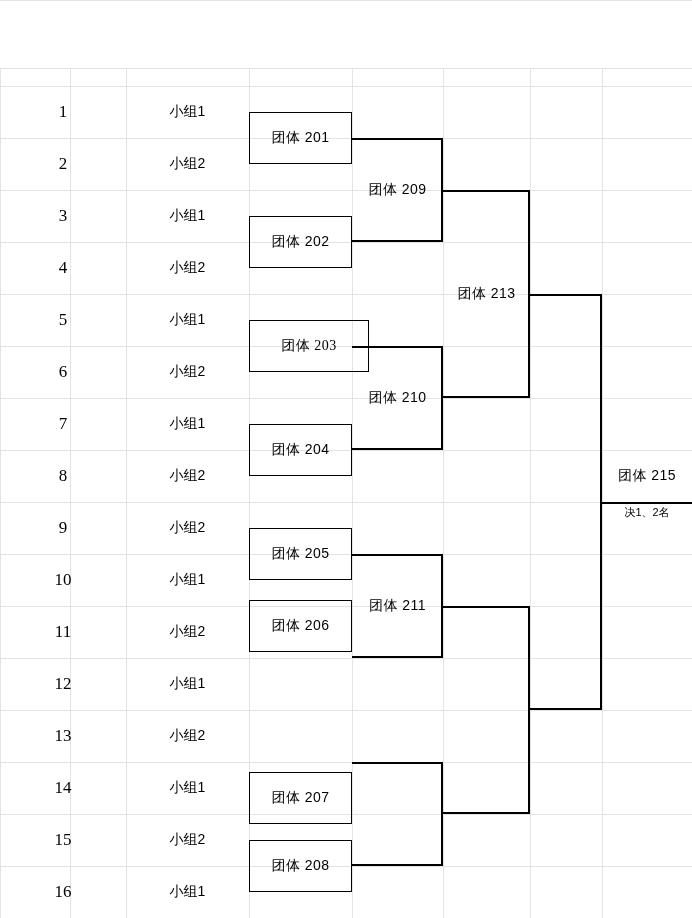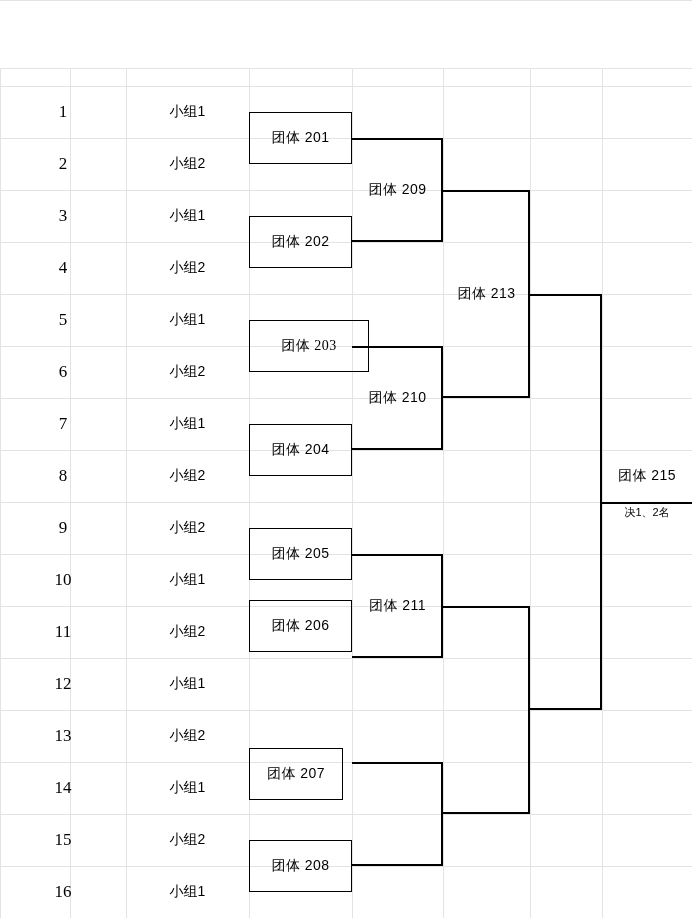--- a/index.html
+++ b/index.html
@@ -150,21 +150,21 @@
       <div class="group-lbl" style="top: 866px;">小组1</div>
     </div>
 
   <div id="bracket-layer">
       <div class="match-r1" style="left: 249px; top: 112px; width: 103px; height: 52px;">团体 201</div>
       <div class="match-r1" style="left: 249px; top: 216px; width: 103px; height: 52px;">团体 202</div>
       <div class="match-r1" style="left: 249px; top: 320px; width: 120px; height: 52px; font-family: Liberation Serif, serif;">团体 203</div>
       <div class="match-r1" style="left: 249px; top: 424px; width: 103px; height: 52px;">团体 204</div>
       <div class="match-r1" style="left: 249px; top: 528px; width: 103px; height: 52px;">团体 205</div>
       <div class="match-r1" style="left: 249px; top: 600px; width: 103px; height: 52px;">团体 206</div>
-      <div class="match-r1" style="left: 249px; top: 748px; width: 94px; height: 52px;">团体 207</div>
+      <div class="match-r1" style="left: 249px; top: 772px; width: 103px; height: 52px;">团体 207</div>
       <div class="match-r1" style="left: 249px; top: 840px; width: 103px; height: 52px;">团体 208</div>
       <div class="conn" style="left: 352px; top: 138px; width: 91px; height: 104px;">
         <div class="top" style="top: 0px; width: 91px;"></div>
         <div class="bot" style="top: 102.4px; width: 91px;"></div>
         <div class="vert" style="left: 89.4px; height: 104px;"></div>
         <div class="lbl" style="top: 26px; width: 91px; height: 52px;">团体 209</div>
       </div>
       <div class="conn" style="left: 352px; top: 346px; width: 69px; height: 104px;">
         <div class="top" style="top: 0px; width: 91px;"></div>
         <div class="bot" style="top: 102.4px; width: 91px;"></div>

